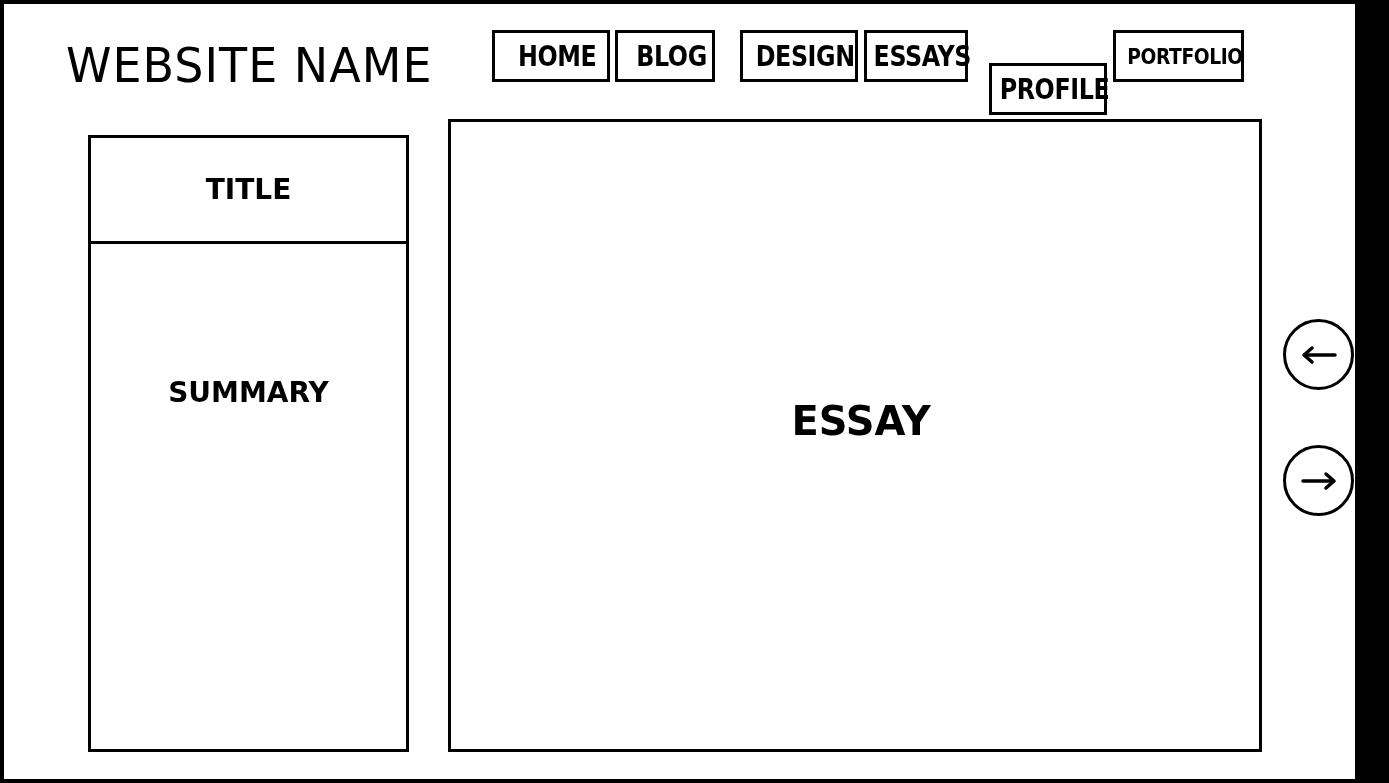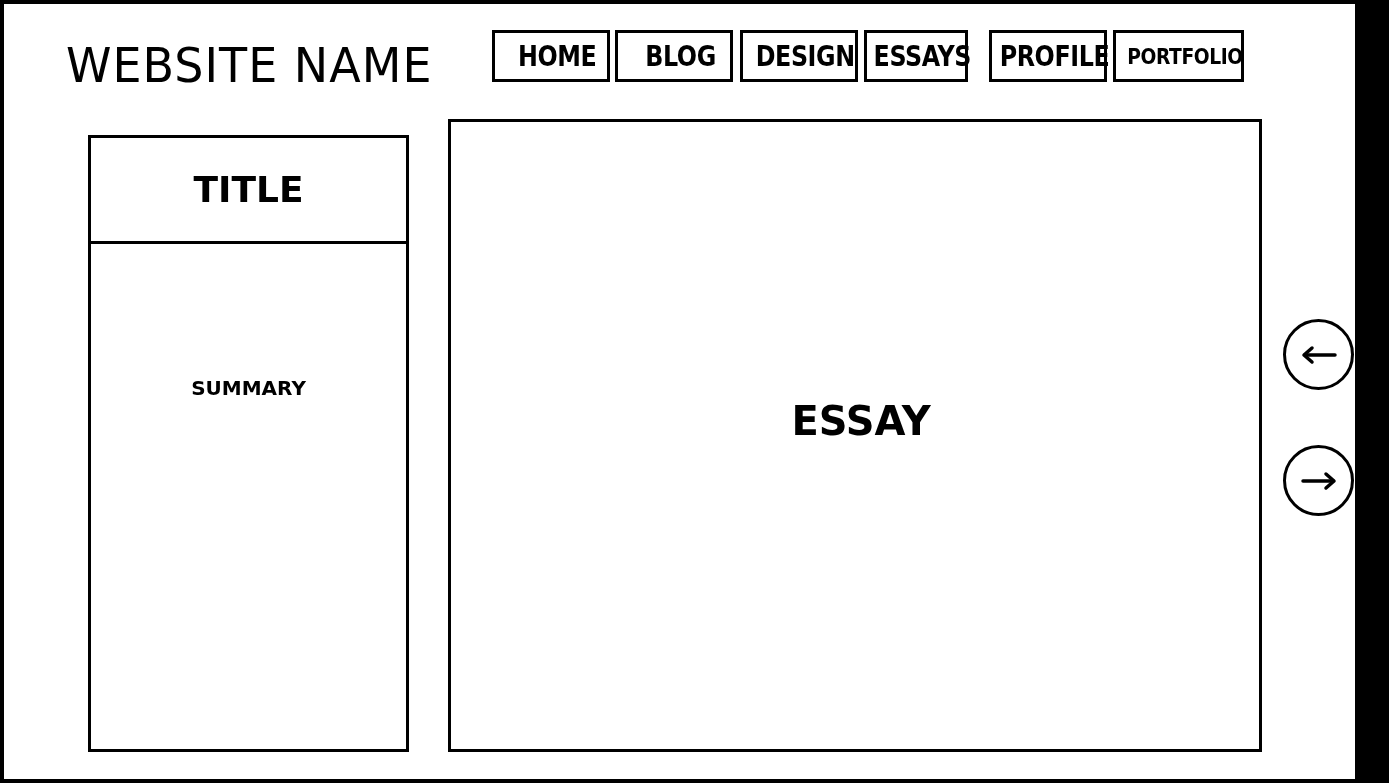--- a/index.html
+++ b/index.html
@@ -3,48 +3,48 @@
 <meta charset="utf-8">
 <style>
   html, body { margin:0; padding:0; background:#000; }
   body { width:1389px; height:783px; position:relative; overflow:hidden; font-family:"DejaVu Sans", sans-serif; }
   .frame { position:absolute; left:4px; top:4px; width:1351px; height:775px; background:#fff; }
   .site-name { position:absolute; left:62px; top:34px; font-size:46px; letter-spacing:1px; color:#000; transform:scaleY(1.05); font-weight:400; }
   .nav { position:absolute; top:30px; height:58px; }
   .nav-btn { position:absolute; top:0; height:52px; border:3px solid #000; box-sizing:border-box; display:flex; align-items:center; justify-content:center; font-size:28px; font-weight:bold; color:#000; background:#fff; letter-spacing:-0.5px;padding-left:12px; }
   .nav-btn span { transform:scaleX(0.85); display:inline-block; }
   .summary-panel { position:absolute; left:88px; top:135px; width:321px; height:617px; border:3px solid #000; box-sizing:border-box; }
-  .title-box { position:absolute; left:0; top:0; right:0; height:103px; border-bottom:3px solid #000; display:flex; align-items:center; justify-content:center; font-size:36px; font-weight:bold; }
-  .summary-text { position:absolute; left:0; right:0; top:238px; text-align:center; font-size:20px; font-weight:bold; }
+  .title-box { position:absolute; left:0; top:0; right:0; height:103px; border-bottom:3px solid #000; display:flex; align-items:center; justify-content:center; font-size:28px; font-weight:bold; }
+  .summary-text { position:absolute; left:0; right:0; top:238px; text-align:center; font-size:28px; font-weight:bold; }
   .essay-panel { position:absolute; left:448px; top:119px; width:814px; height:633px; border:3px solid #000; box-sizing:border-box; display:flex; align-items:center; justify-content:center; }
   .essay-text { font-size:40px; font-weight:bold; margin-top:-30px;margin-left:12px; }
   .circle-btn { position:absolute; left:1283px; width:71px; height:71px; border:3px solid #000; border-radius:50%; box-sizing:border-box; display:flex; align-items:center; justify-content:center; background:#fff; }
   .circle-btn svg { width:40px; height:20px; }
 </style>
 </head>
 <body>
 
 <div class="frame">
   <div class="site-name">WEBSITE NAME</div>
 </div>
 
 <div class="nav">
   <div class="nav-btn" style="left:492px;width:118px;">
       <span>HOME</span>
     </div>
-  <div class="nav-btn" style="left:615px;width:118px;">
+  <div class="nav-btn" style="left:615px;width:100px;">
       <span>BLOG</span>
     </div>
   <div class="nav-btn" style="left:740px;width:118px;">
       <span>DESIGN</span>
     </div>
   <div class="nav-btn" style="left:864px;width:104px;">
       <span>ESSAYS</span>
     </div>
-  <div class="nav-btn" style="left:989px;width:118px;">
+  <div class="nav-btn" style="left:989px;width:118px;margin-top:33px;">
       <span>PROFILE</span>
     </div>
   <div class="nav-btn" style="left:1113px;width:131px;font-size:22px;">
       <span>PORTFOLIO</span>
     </div>
 </div>
 
 <div class="summary-panel">
   <div class="title-box">TITLE</div>
   <div class="summary-text">SUMMARY</div>

